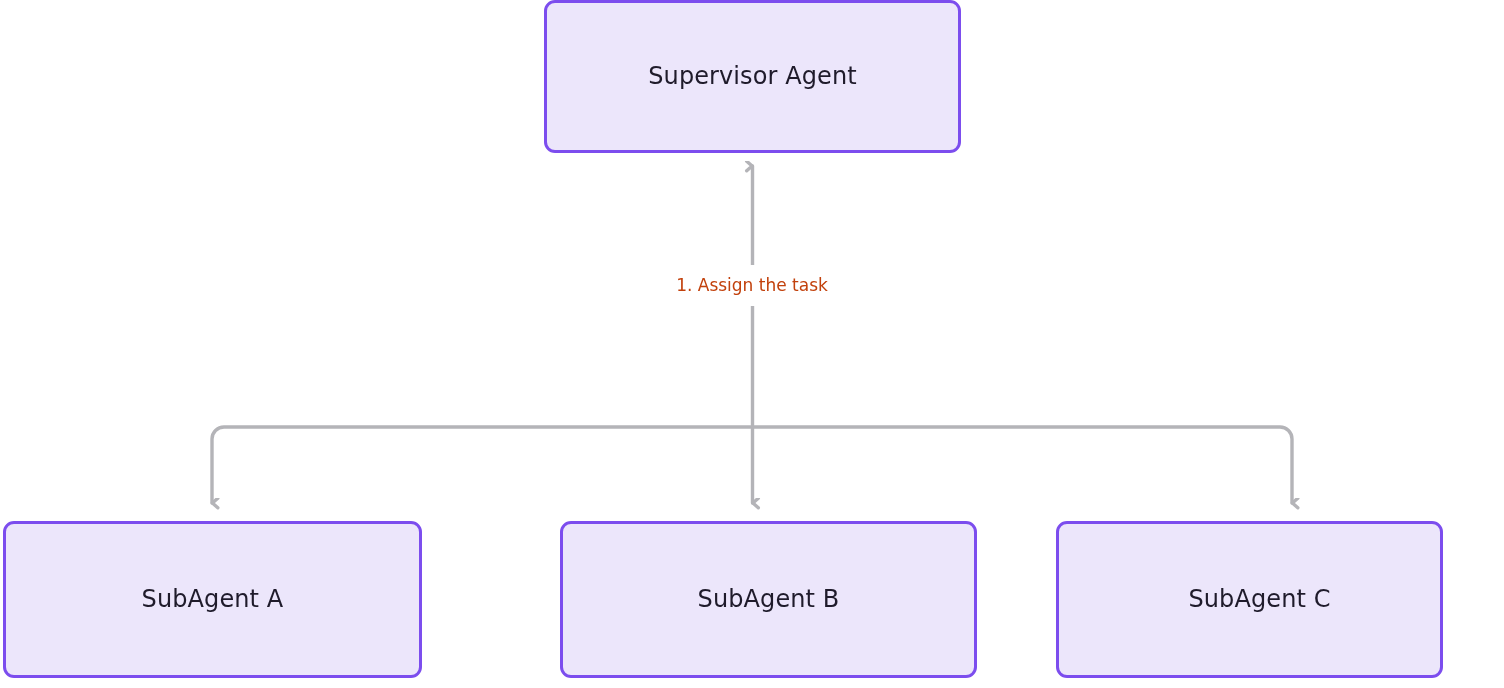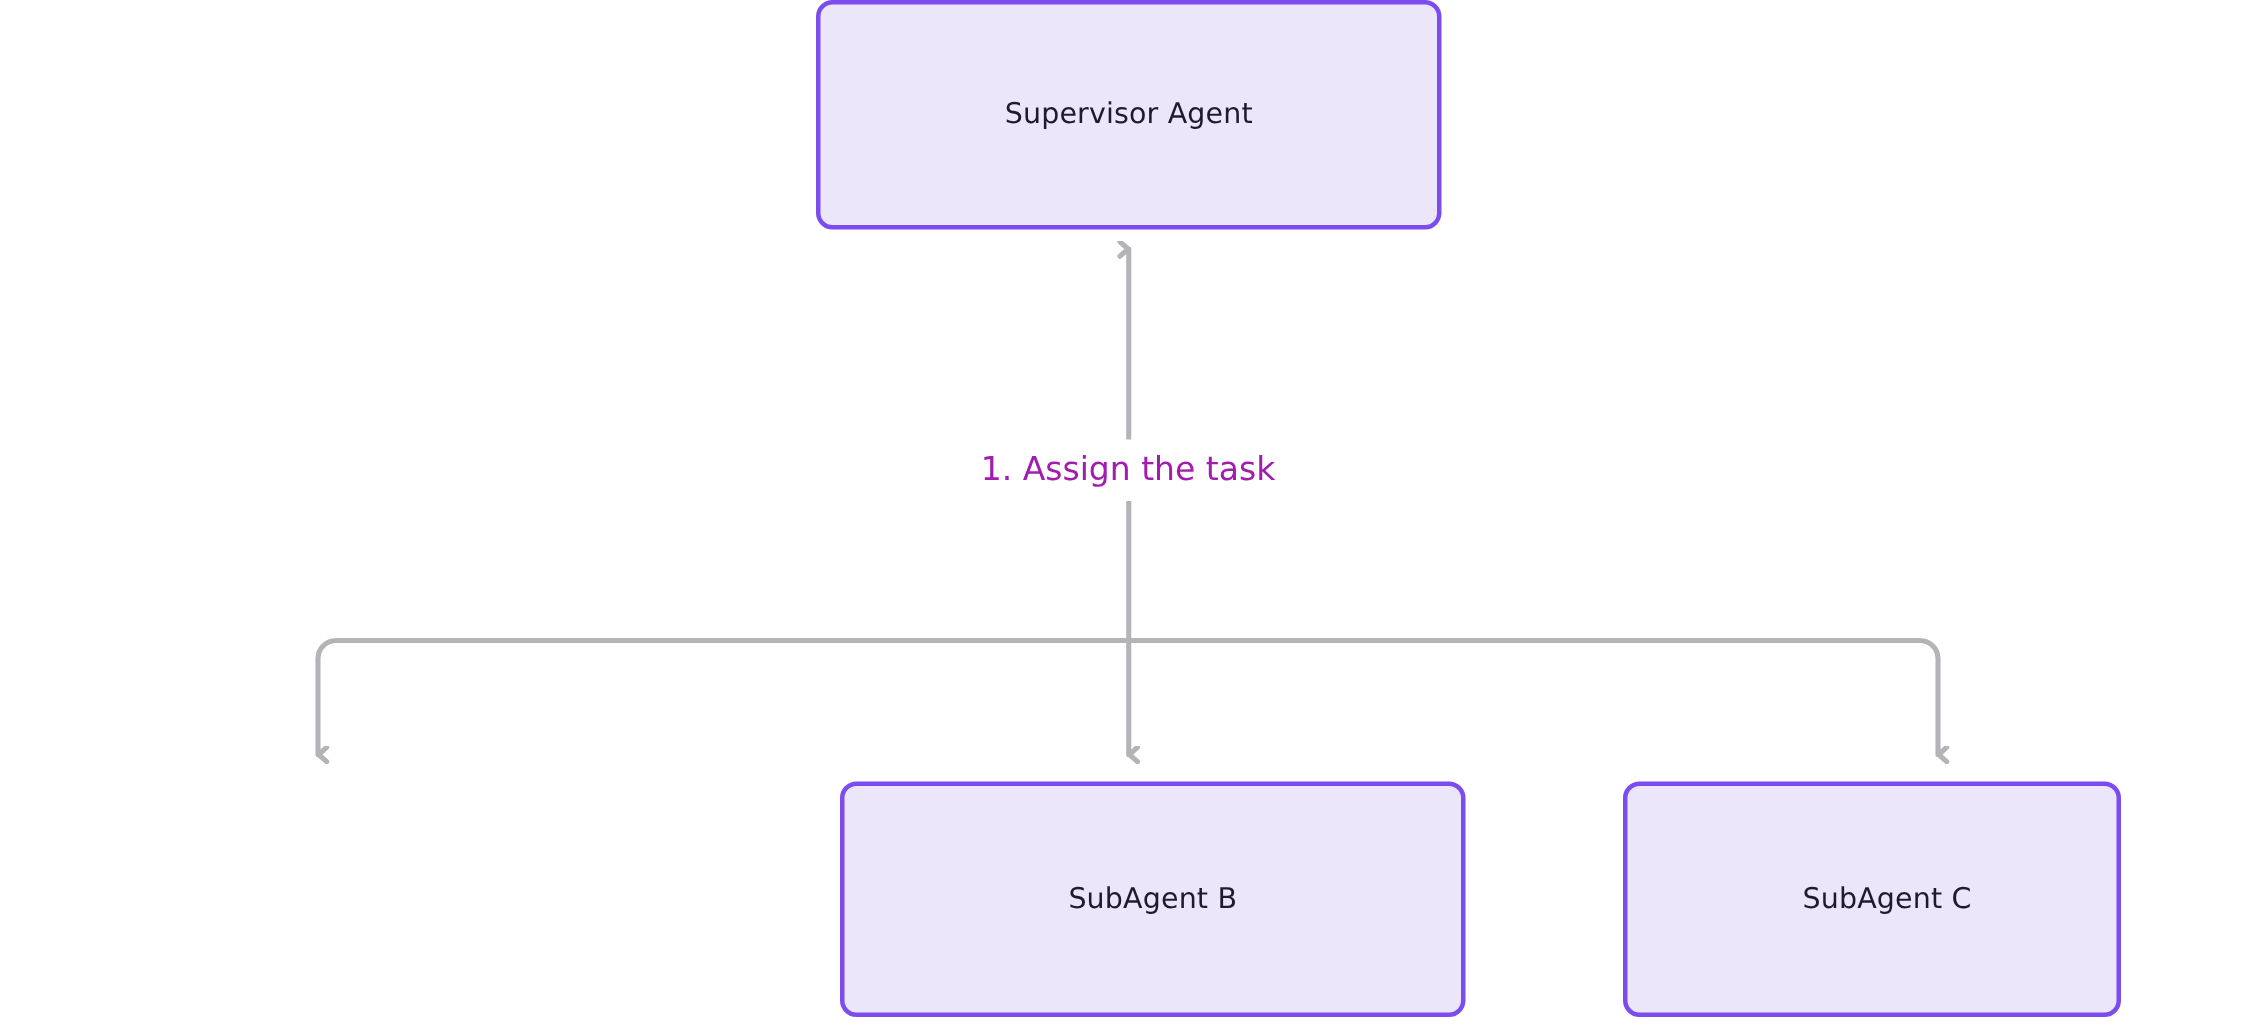--- a/index.html
+++ b/index.html
@@ -31,21 +31,21 @@
     box-sizing: border-box;
     background: #ece6fb;
     border: 3px solid #7c4dee;
     border-radius: 11px;
     display: flex;
     align-items: center;
     justify-content: center;
     z-index: 3;
   }
   .node-label {
-    font-size: 19px;
+    font-size: 24px;
     line-height: 1.2;
     color: #1f1b2b;
     letter-spacing: 0.1px;
     white-space: nowrap;
   }
   #node-supervisor {
     left: 544px;
     top: 0px;
     width: 417px;
     height: 153px;
@@ -56,44 +56,43 @@
     width: 419px;
     height: 157px;
   }
   #node-subagent-b {
     left: 560px;
     top: 521px;
     width: 417px;
     height: 157px;
   }
   #node-subagent-c {
-    left: 1082px;
+    left: 1056px;
     top: 521px;
-    width: 332px;
+    width: 387px;
     height: 157px;
     padding-left: 20px;
   }
   .edge-label {
     position: absolute;
     left: 0;
     top: 265px;
     width: 1504px;
     text-align: center;
     z-index: 2;
     pointer-events: none;
   }
   .edge-label-line {
-    font-size: 22px;
+    font-size: 17px;
     line-height: 41px;
-    color: #a21caf;
+    color: #c2410c;
     white-space: nowrap;
     background: #ffffff;
     display: inline-block;
     padding: 0 2px;
-    margin-top: 28px;
   }
   .edge-label-row {
     display: block;
   }
 </style>
 </head>
 <body>
 
 <div id="canvas">
 
@@ -117,20 +116,23 @@
   </svg>
 
   <div class="edge-label">
     <span class="edge-label-row"><span class="edge-label-line">1. Assign the task</span></span>
   </div>
 
   <div class="node" id="node-supervisor">
     <span class="node-label">Supervisor Agent</span>
   </div>
 
+  <div class="node" id="node-subagent-a">
+    <span class="node-label">SubAgent A</span>
+  </div>
 
   <div class="node" id="node-subagent-b">
     <span class="node-label">SubAgent B</span>
   </div>
 
   <div class="node" id="node-subagent-c">
     <span class="node-label">SubAgent C</span>
   </div>
 
 </div>

